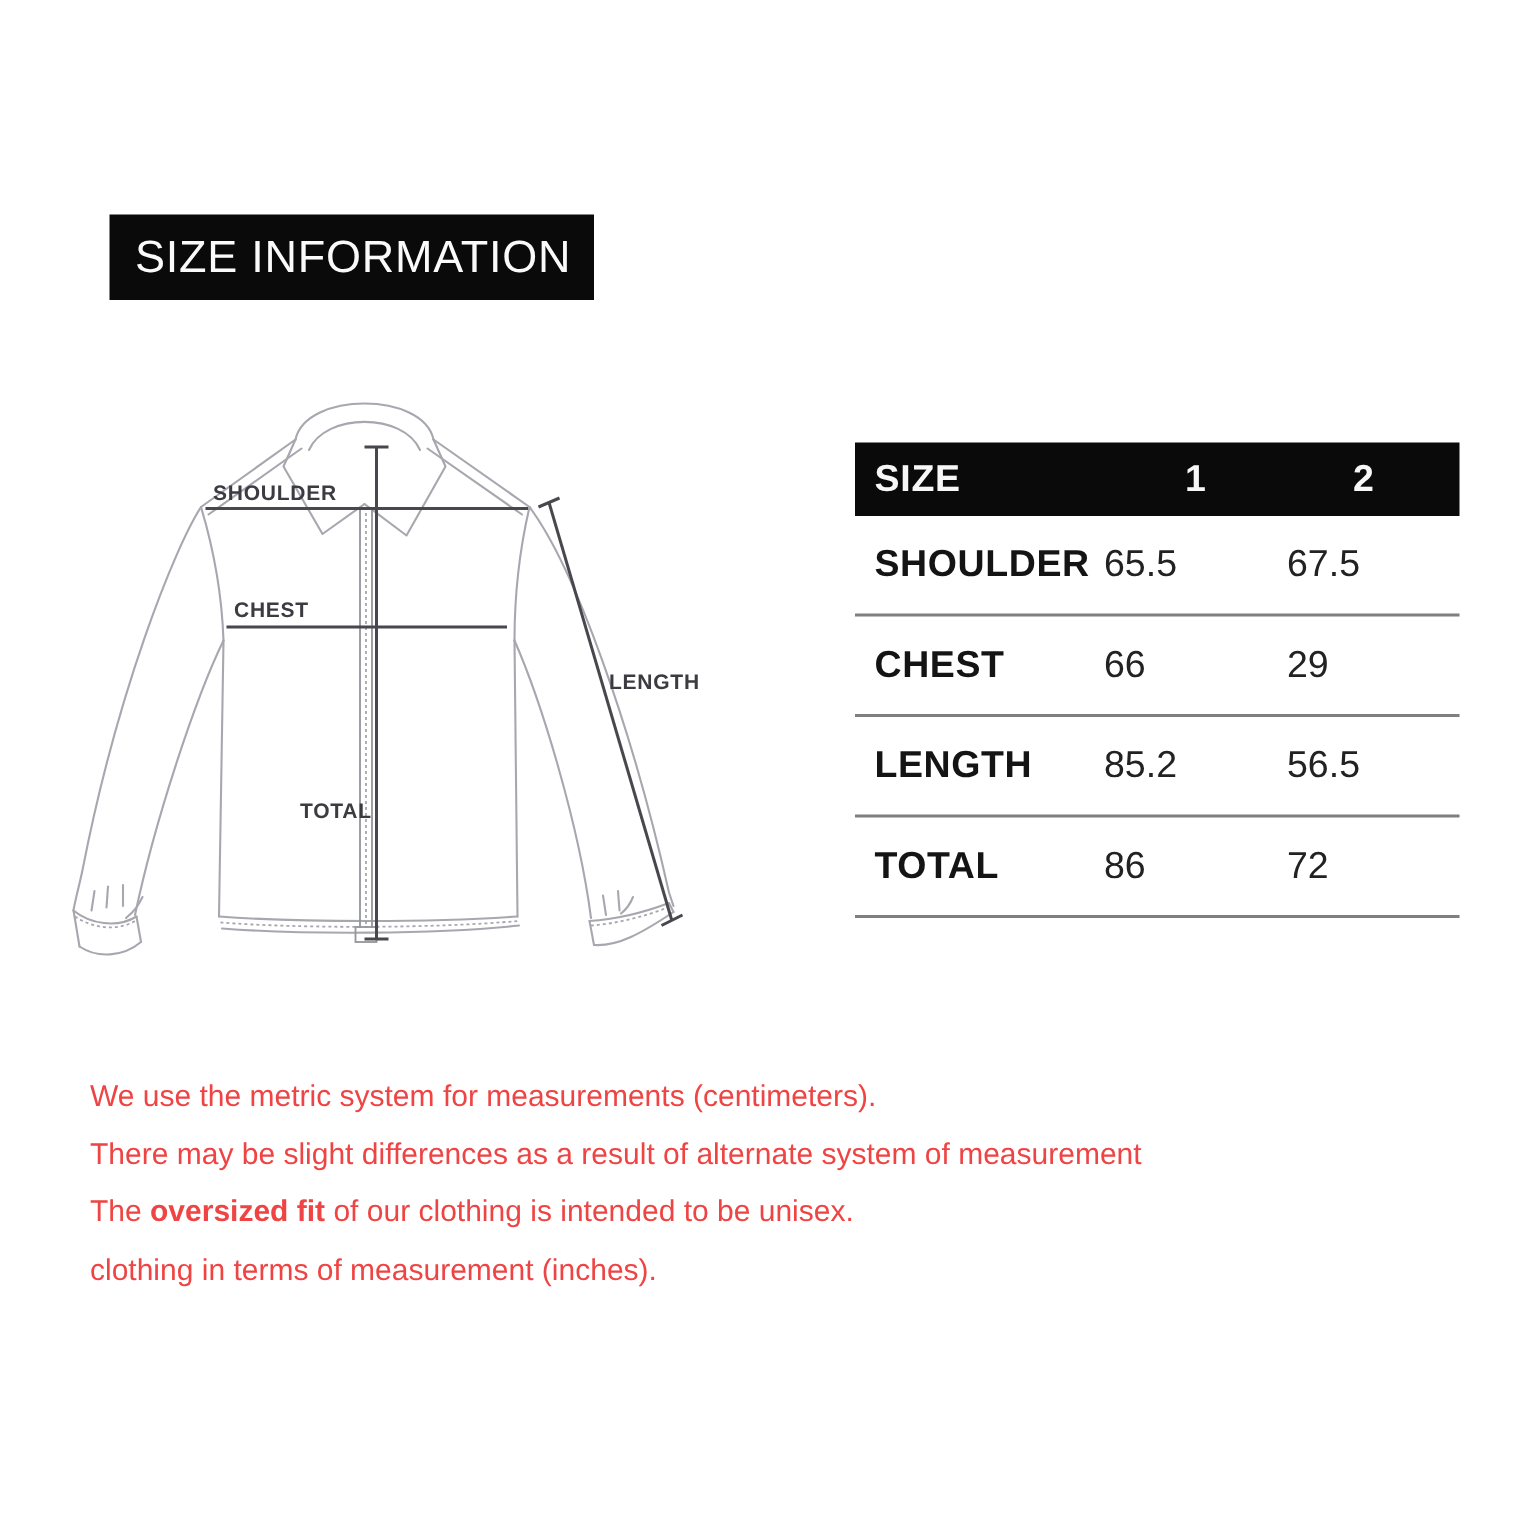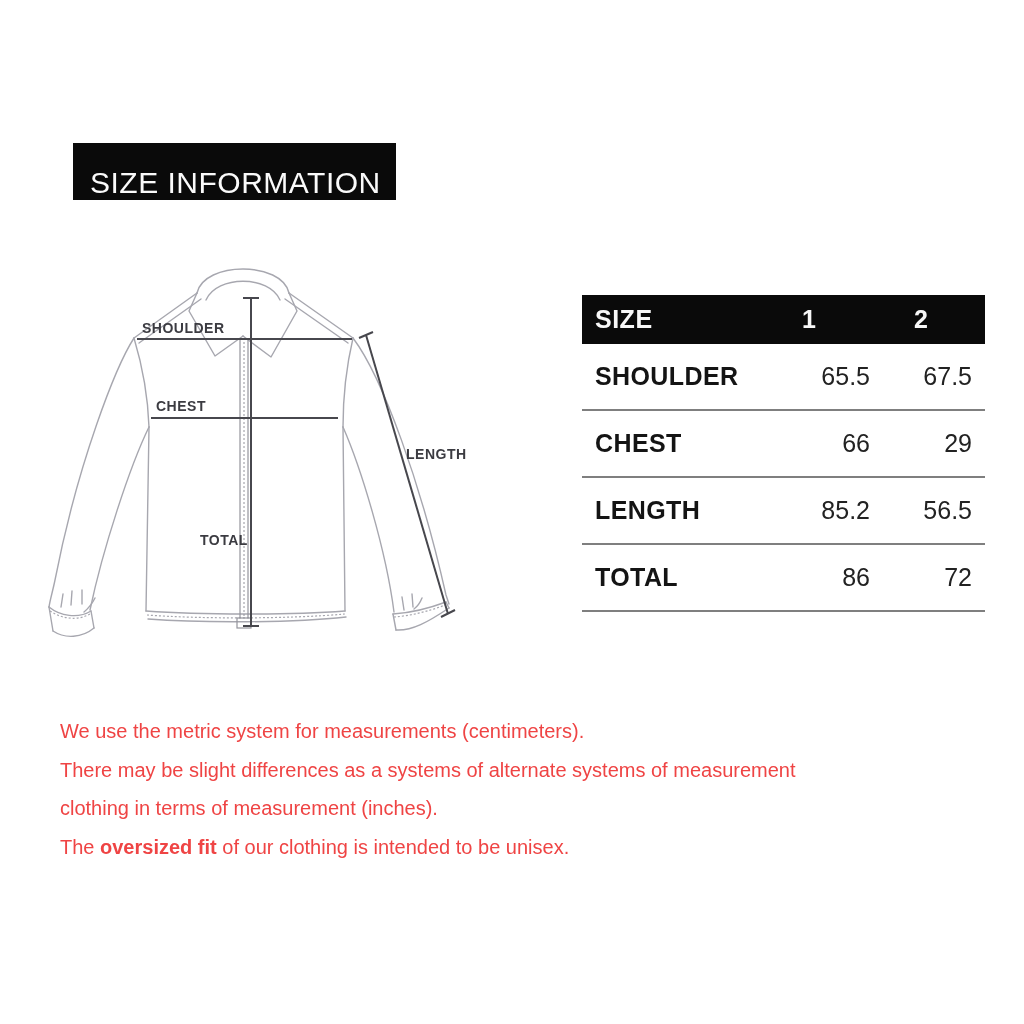--- a/index.html
+++ b/index.html
@@ -16,21 +16,21 @@
   
   .title-badge {
     position: absolute;
     left: 73px;
     top: 143px;
     width: 323px;
     height: 57px;
     background: #0a0a0a;
     color: #fafafa;
     display: flex;
-    align-items: flex-end;
+    align-items: center;
     padding-left: 17px;
     font-size: 30px;
     font-weight: 500;
     letter-spacing: 0.5px;
   }
 
   
   .jacket-svg {
     position: absolute;
     left: 40px;
@@ -70,21 +70,21 @@
     font-family: "Liberation Sans", sans-serif;
     font-size: 14px;
     font-weight: 700;
     fill: #3b3b41;
     letter-spacing: 0.5px;
   }
 
   
   .size-table {
     position: absolute;
-    left: 582px;
+    left: 570px;
     top: 295px;
     width: 403px;
     color: #161616;
   }
   .thead {
     display: grid;
     grid-template-columns: 166px 122px 102px;
     padding-right: 13px;
     height: 49px;
     align-items: center;
@@ -104,21 +104,21 @@
     border-bottom: 2px solid #7f7f7f;
     font-size: 25px;
   }
   .trow .rlabel {
     padding-left: 13px;
     font-weight: 700;
     letter-spacing: 0.4px;
     color: #141414;
   }
   .trow .rval {
-    text-align: right;
+    text-align: left;
     font-weight: 400;
     color: #222222;
   }
 
   
   .notes {
     position: absolute;
     left: 60px;
     top: 712px;
     width: 930px;
@@ -229,18 +229,18 @@
     </div>
     <div class="trow">
       <span class="rlabel">TOTAL</span>
       <span class="rval">86</span>
       <span class="rval">72</span>
     </div>
   </div>
 
   <div class="notes">
     <p><span>We use the metric system for measurements (centimeters).</span><span class="bold"></span><span></span></p>
-    <p><span>There may be slight differences as a systems of alternate systems of measurement</span><span class="bold"></span><span></span></p>
+    <p><span>There may be slight differences as a result of alternate system of measurement</span><span class="bold"></span><span></span></p>
+    <p><span>The </span><span class="bold">oversized fit</span><span> of our clothing is intended to be unisex.</span></p>
     <p><span>clothing in terms of measurement (inches).</span><span class="bold"></span><span></span></p>
-    <p><span>The </span><span class="bold">oversized fit</span><span> of our clothing is intended to be unisex.</span></p>
   </div>
 
 </div>
 
 </body></html>

